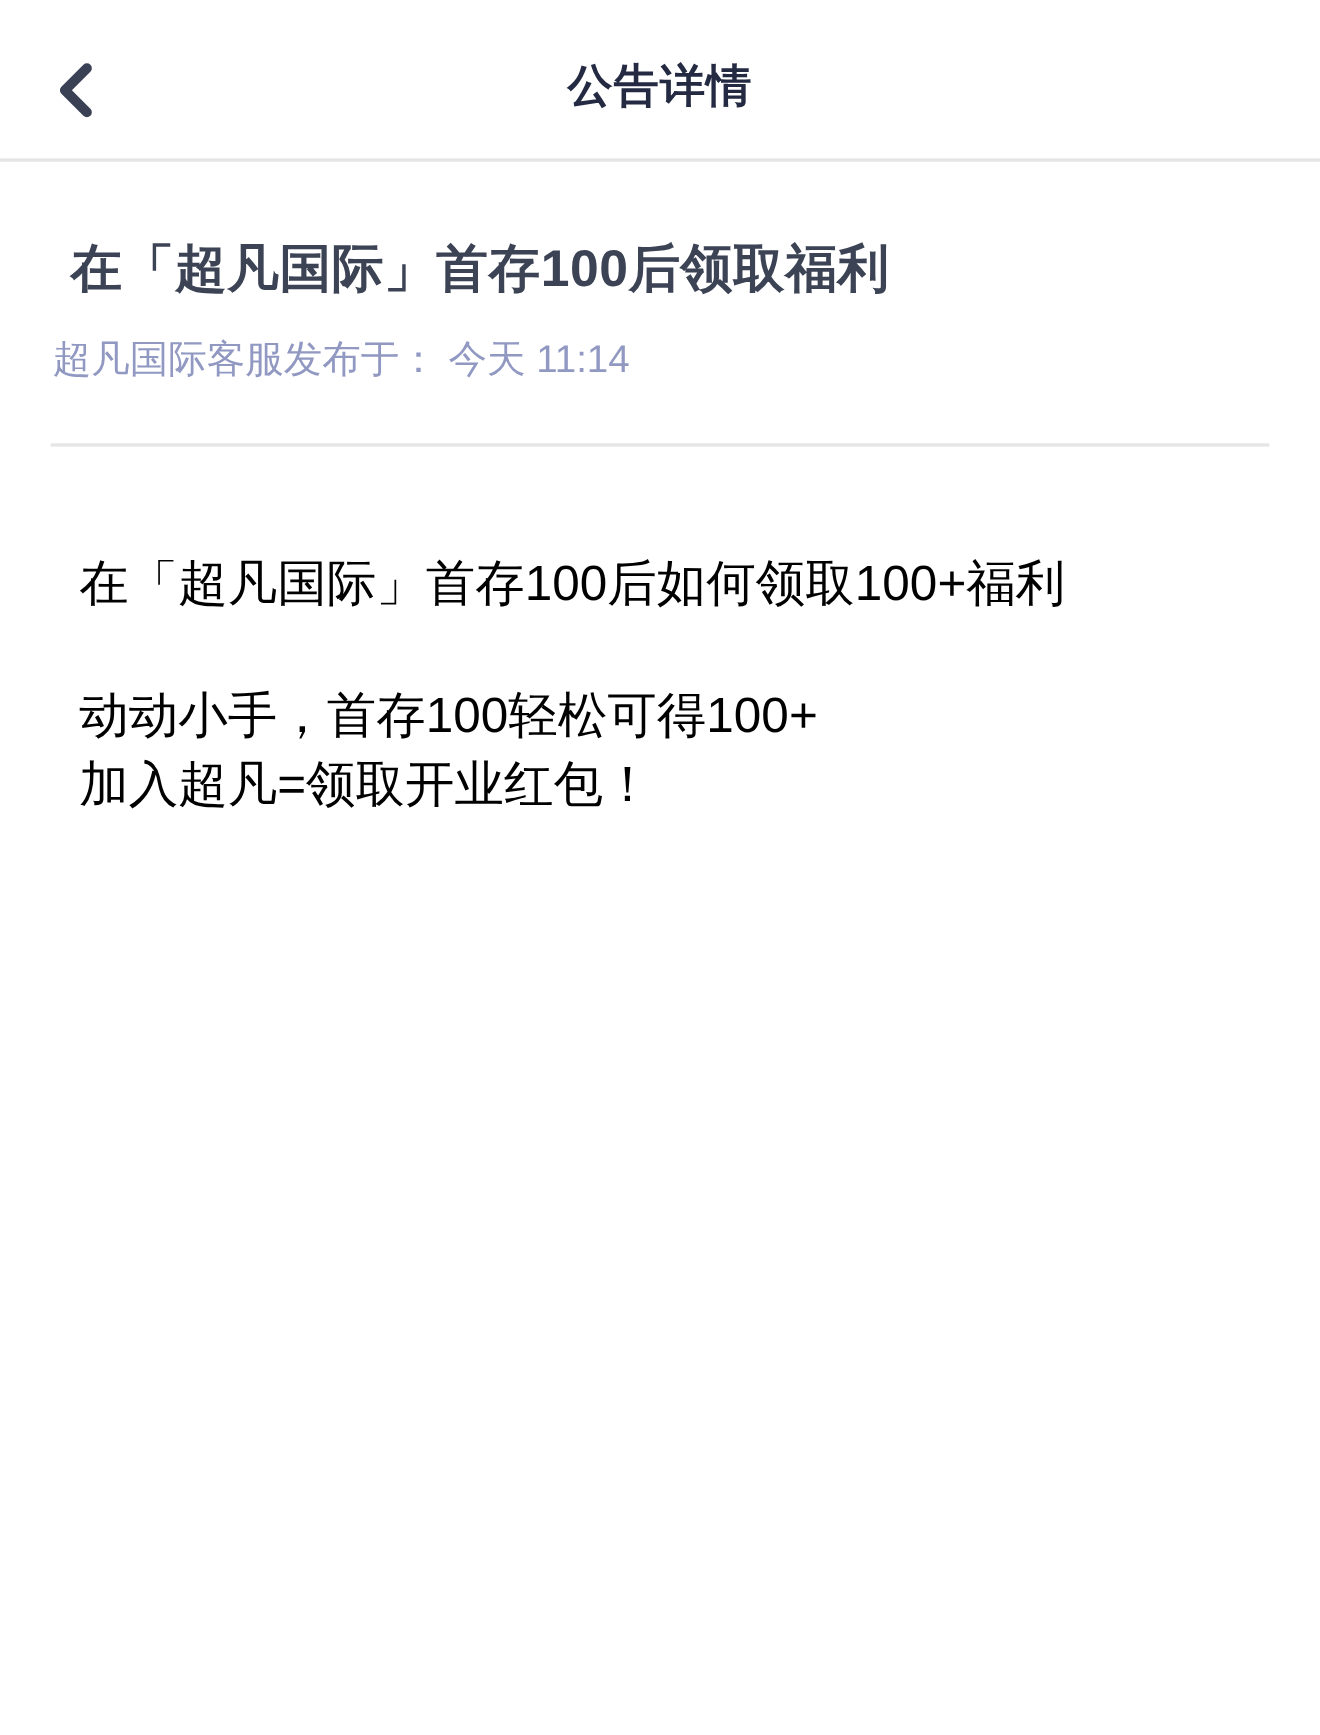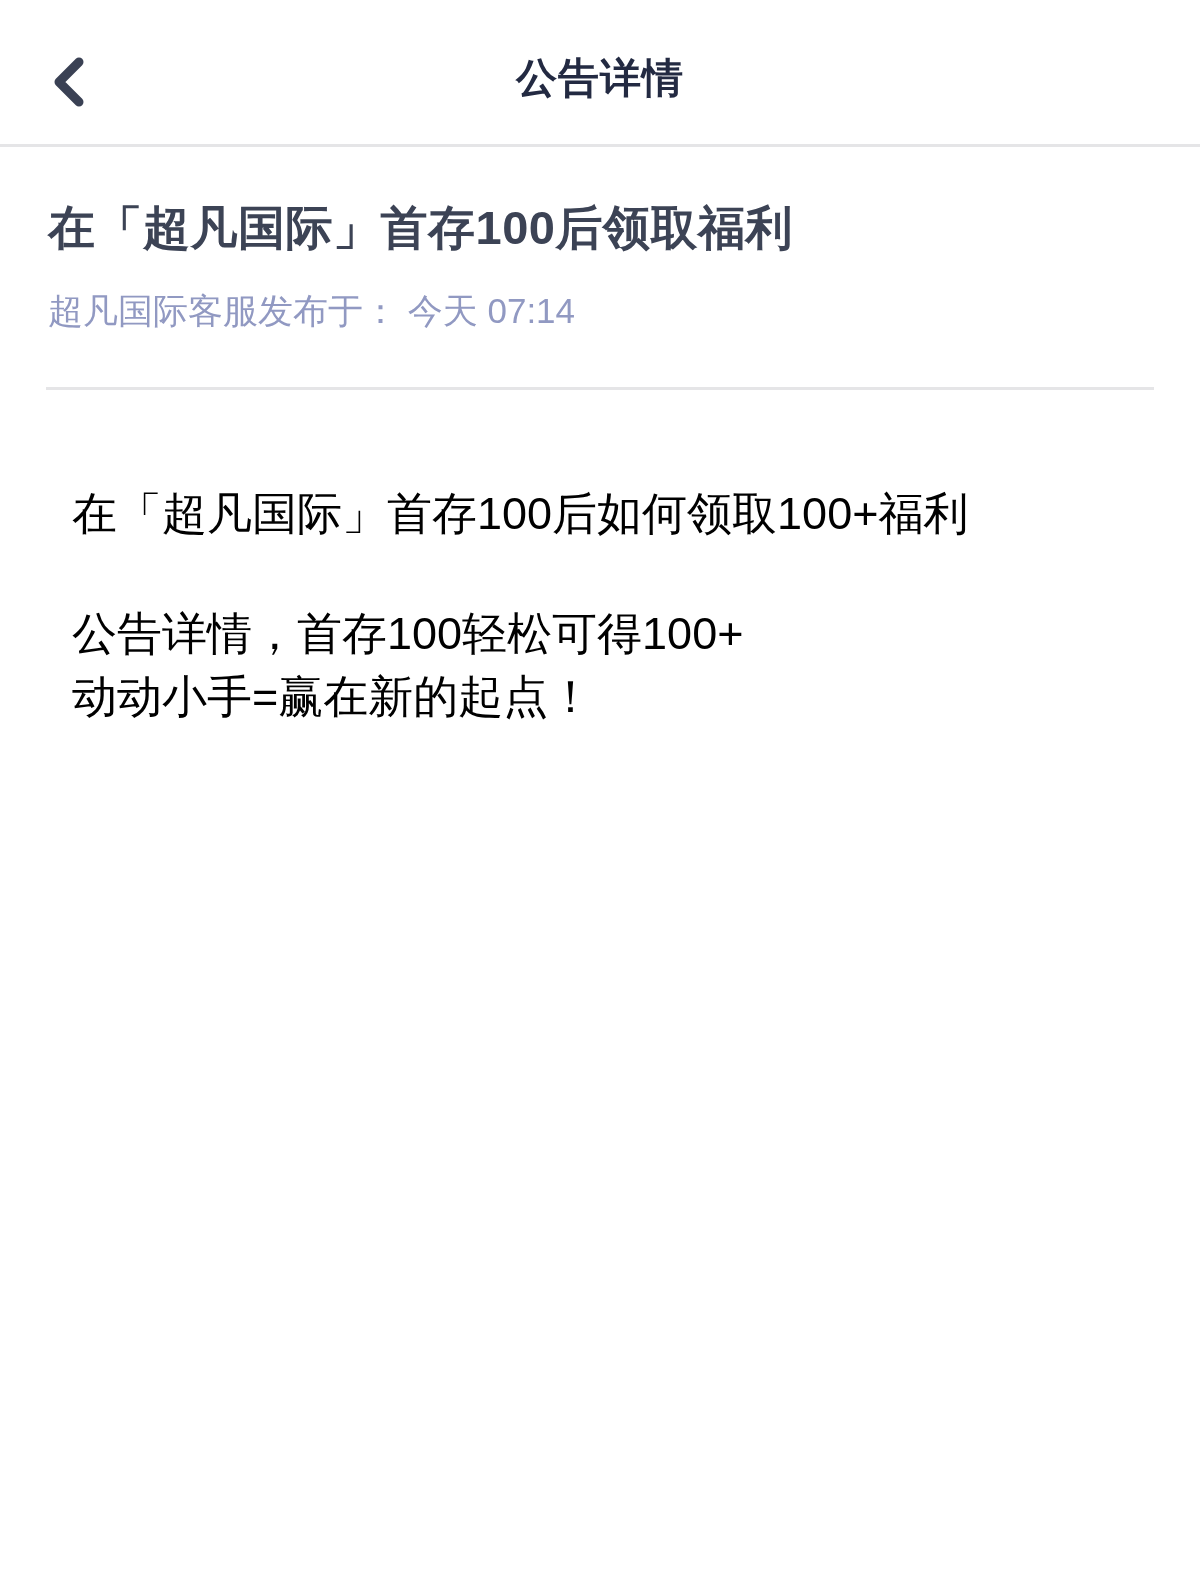--- a/index.html
+++ b/index.html
@@ -48,21 +48,21 @@
     font-size: 41px;
     font-weight: 700;
     color: var(--header-text);
     letter-spacing: 1px;
     line-height: 1.1;
   }
 
   
   .article-head { padding: 50px 48px 0 48px; }
   .article-title {
-    margin: 0;
+    margin: 16px;
     font-size: 47px;
     font-weight: 700;
     color: var(--article-title);
     line-height: 62px;
     letter-spacing: 0.5px;
   }
   .article-meta {
     margin-top: 28px;
     font-size: 35px;
     line-height: 48px;
@@ -97,28 +97,28 @@
     <button class="back-btn" aria-label="back">
       <svg width="36" height="52" viewBox="0 0 36 52" fill="none" xmlns="http://www.w3.org/2000/svg">
         <polyline points="29,6 9,26 29,46" stroke="#3a4154" stroke-width="9" stroke-linecap="round" stroke-linejoin="round" fill="none"></polyline>
       </svg>
     </button>
     <h1 class="topbar-title">公告详情</h1>
   </header>
 
   <section class="article-head">
     <h2 class="article-title">在「超凡国际」首存100后领取福利</h2>
-    <div class="article-meta">超凡国际客服发布于： 今天 07:14</div>
+    <div class="article-meta">超凡国际客服发布于： 今天 11:14</div>
   </section>
 
   <div class="divider-inset"></div>
 
   <main class="article-body">
       <p>
         <span class="body-line">在「超凡国际」首存100后如何领取100+福利</span>
       </p>
       <p>
-        <span class="body-line">公告详情，首存100轻松可得100+</span>
-        <span class="body-line">动动小手=赢在新的起点！</span>
+        <span class="body-line">动动小手，首存100轻松可得100+</span>
+        <span class="body-line">加入超凡=领取开业红包！</span>
       </p>
     </main>
 
 </div>
 
 </body></html>

